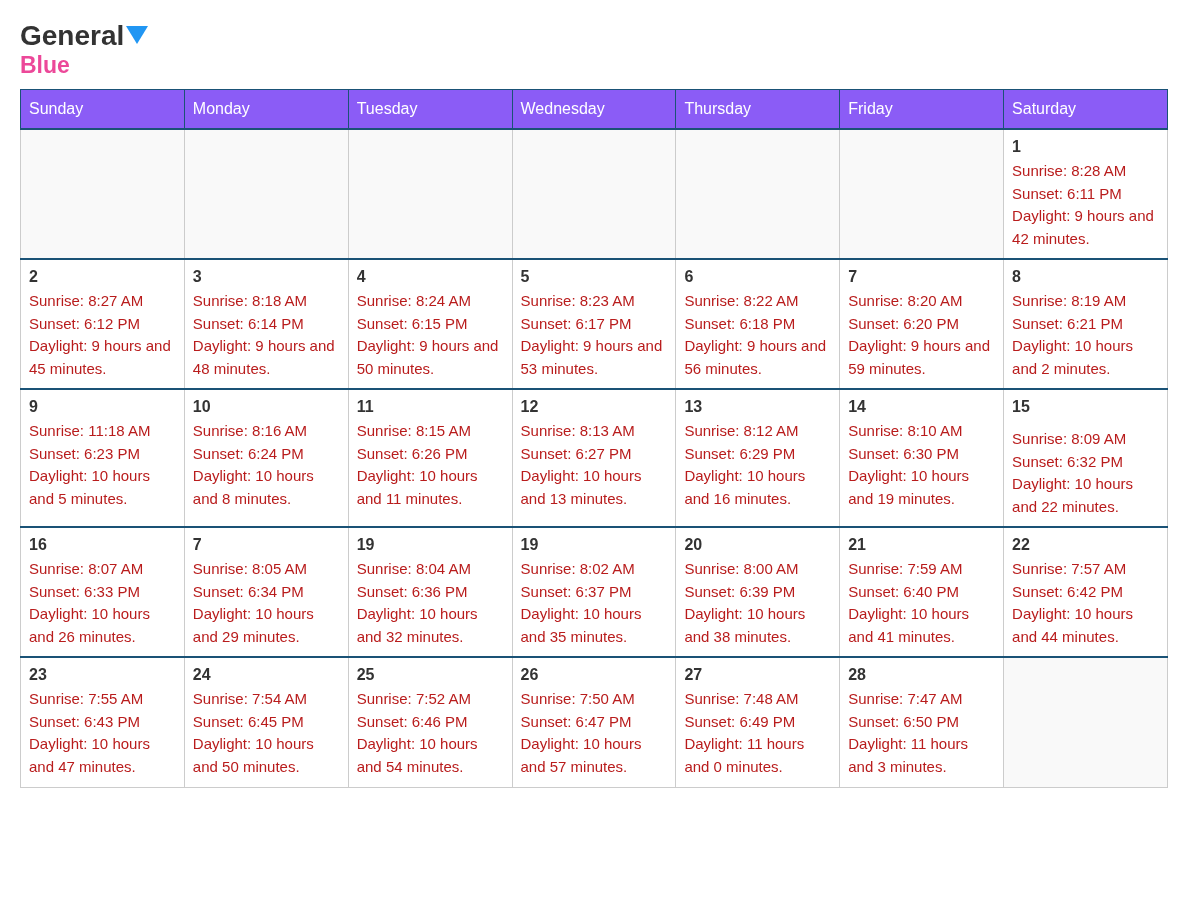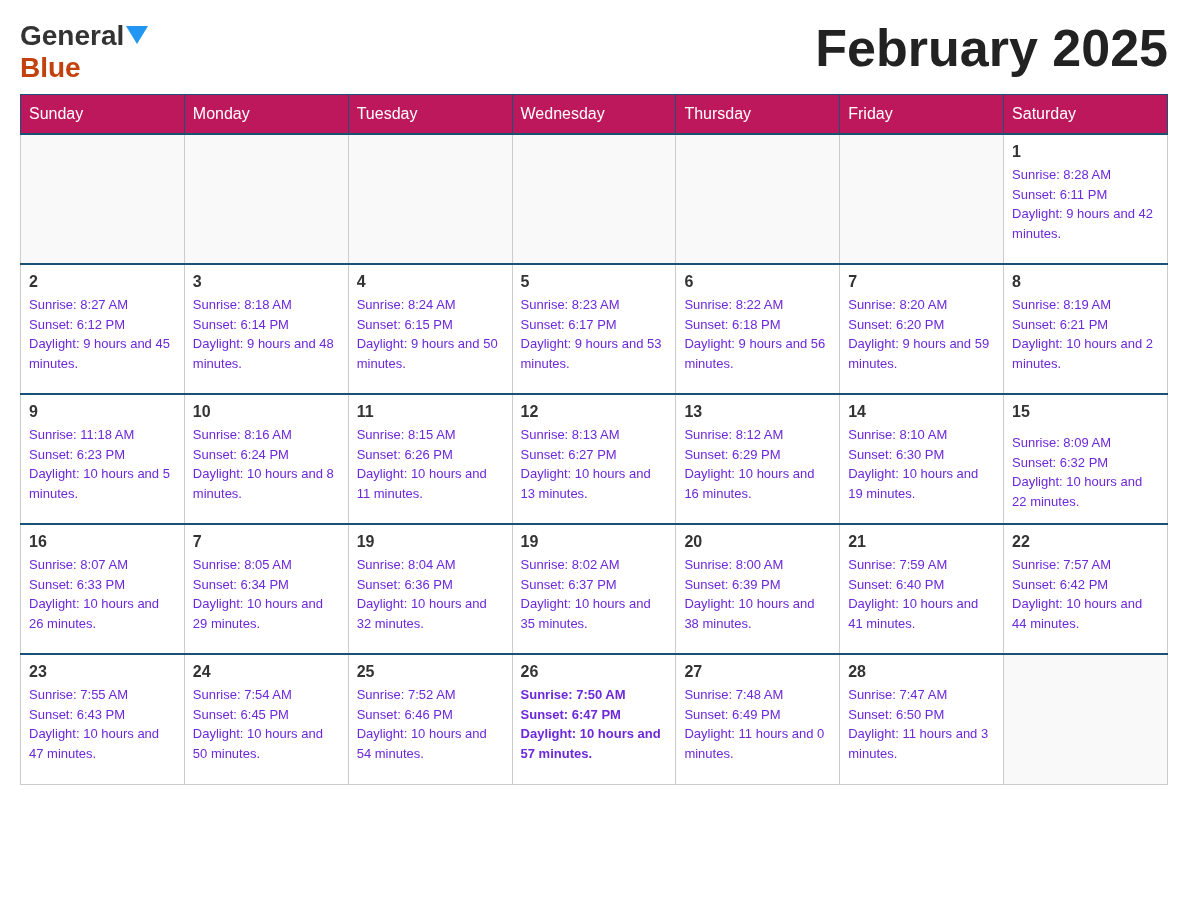--- a/index.html
+++ b/index.html
@@ -21,23 +21,23 @@
       flex-direction: column;
       align-items: flex-start;
       text-align: right;
     }
     .logo-general {
       font-size: 28px;
       font-weight: bold;
       color: #333;
     }
     .logo-blue {
-      font-size: 28px;
+      font-size: 23px;
       font-weight: bold;
-      color: #c2410c;
+      color: #ec4899;
     }
     .title-area {
       text-align: right;
     }
     .month-title {
       font-size: 52px;
       font-weight: bold;
       color: #222;
       line-height: 1.1;
     }
@@ -45,21 +45,21 @@
       font-size: 20px;
       color: #333;
       margin-top: 4px;
     }
     .calendar {
       width: 100%;
       border-collapse: collapse;
       margin-top: 10px;
     }
     .calendar th {
-      background-color: #be185d;
+      background-color: #8b5cf6;
       color: #fff;
       padding: 10px 8px;
       text-align: left;
       font-size: 16px;
       font-weight: normal;
       border: 1px solid #1a5276;
     }
     .calendar td {
       width: calc(100% / 7);
       vertical-align: top;
@@ -74,43 +74,42 @@
     .calendar td.empty {
       background: #f9f9f9;
     }
     .day-number {
       font-size: 16px;
       font-weight: bold;
       margin-bottom: 4px;
       display: block;
     }
     .day-info {
-      font-size: 13px;
+      font-size: 15px;
       line-height: 1.5;
-      color: #6d28d9;
+      color: #b91c1c;
     }
     .row-week td {
       height: 130px;
     }
   </style>
 </head>
 <body>
 
 <div class="header">
   <div class="logo">
     <div style="display:flex; align-items:center;">
       <span class="logo-general">General</span>
       <svg width="22" height="18" viewBox="0 0 22 18" style="margin-left:2px; margin-bottom:2px;">
         <polygon points="0,0 22,0 11,18" fill="#2196F3"></polygon>
       </svg>
     </div>
     <span class="logo-blue">Blue</span>
   </div>
   <div class="title-area">
-    <div class="month-title">February 2025</div>
   </div>
 </div>
 
 <table class="calendar">
   <thead>
     <tr>
       <th>Sunday</th>
       <th>Monday</th>
       <th>Tuesday</th>
       <th>Wednesday</th>
@@ -280,21 +279,21 @@
 Daylight: 10 hours and 50 minutes.</div>
         </td>
         <td>
           <span class="day-number">25</span>
           <div class="day-info" style="white-space: pre-line;">Sunrise: 7:52 AM
 Sunset: 6:46 PM
 Daylight: 10 hours and 54 minutes.</div>
         </td>
         <td>
           <span class="day-number">26</span>
-          <div class="day-info" style="white-space: pre-line; font-weight: bold;">Sunrise: 7:50 AM
+          <div class="day-info" style="white-space: pre-line;">Sunrise: 7:50 AM
 Sunset: 6:47 PM
 Daylight: 10 hours and 57 minutes.</div>
         </td>
         <td>
           <span class="day-number">27</span>
           <div class="day-info" style="white-space: pre-line;">Sunrise: 7:48 AM
 Sunset: 6:49 PM
 Daylight: 11 hours and 0 minutes.</div>
         </td>
         <td>

